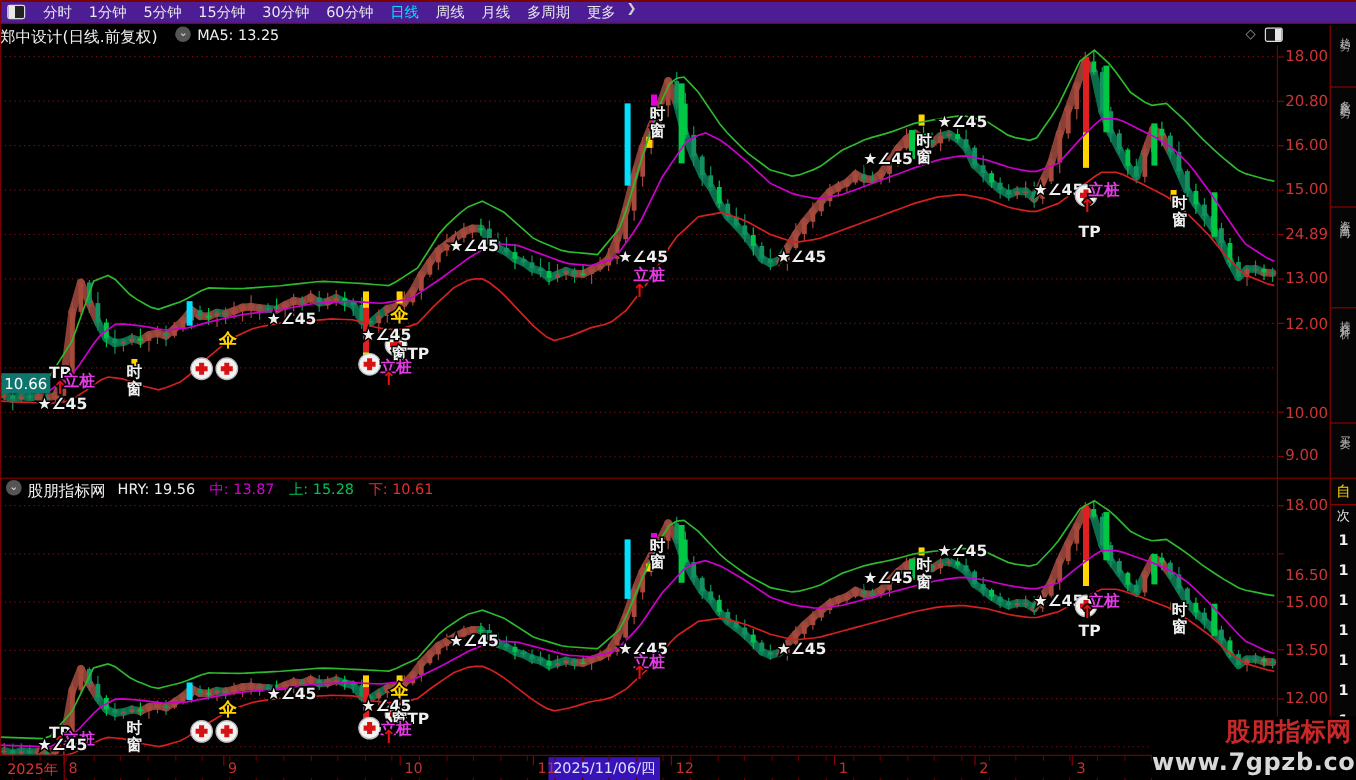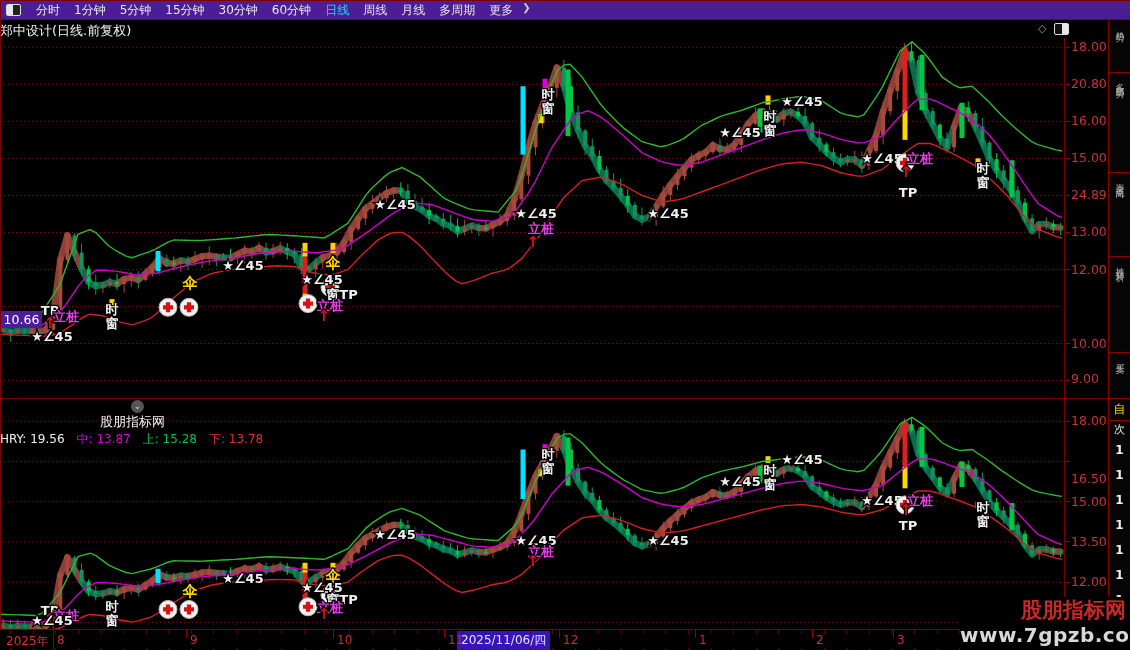--- a/index.html
+++ b/index.html
@@ -12,41 +12,41 @@
            border-bottom:1px solid #8b0000;display:flex;align-items:center;}
   #tb-icon{width:15px;height:12px;border:1px solid #ddd;border-radius:2px;margin:0 8px 0 6px;
            background:linear-gradient(90deg,#e8e8e8 45%,#222 45%);}
   .period{color:#e8e8e8;font-size:12px;margin:0 7px;white-space:nowrap;cursor:default;}
   .period.active{color:#00e5ff;}
   .chev{color:#cfcfcf;font-size:10px;margin-left:2px;}
   #tb-right{margin-left:auto;display:flex;align-items:center;margin-right:20px;}
   .tb-btn{color:#ececec;font-size:12px;border:1px solid #8b0000;padding:0px 6px;margin-left:4px;
           background:#0a0000;white-space:nowrap;line-height:15px;}
   
-  .phead{position:absolute;left:0;display:flex;align-items:center;color:#eee;font-size:12px;flex-direction:column;}
+  .phead{position:absolute;left:0;display:flex;color:#eee;font-size:12px;}
   #phead1{top:21px;height:16px;}
   #phead2{top:399px;height:15px;}
   .collapse-ic{width:13px;height:13px;border-radius:50%;background:#555;color:#ddd;font-size:9px;
                line-height:13px;text-align:center;margin:0 5px;}
   .ptitle{font-size:13px;color:#f2f2f2;margin-right:10px;white-space:nowrap;}
   .pval{margin-right:12px;white-space:nowrap;font-size:12px;}
   #corner-icons{position:absolute;left:1038px;top:21px;display:flex;align-items:center;}
   .diam{color:#9a9a9a;font-size:11px;margin-right:8px;}
   .winic{width:15px;height:12px;border:1px solid #ddd;border-radius:2px;
          background:linear-gradient(90deg,#111 55%,#e8e8e8 55%);}
   
   .chartsvg{position:absolute;left:0;background:#000;}
   #chart1{top:37px;} #chart2{top:415px;}
   .vline{position:absolute;width:1px;background:#7a0000;}
   .hline{position:absolute;height:1px;background:#7a0000;}
   
   .axiscol{position:absolute;left:1065px;width:42px;}
   .axlabel{position:absolute;left:6px;color:#c83434;font-size:12.5px;width:40px;text-align:left;}
   .axtick{position:absolute;left:0px;width:5px;height:1px;background:#8b0000;}
-  #price-badge{position:absolute;left:1px;width:41px;background:#4c1d95;color:#fff;font-size:12.5px;
+  #price-badge{position:absolute;left:1px;width:41px;background:#0f766e;color:#fff;font-size:12.5px;
                text-align:center;padding:1px 0;}
   
   #timeaxis{position:absolute;left:0;top:629px;width:1108px;height:21px;background:#000;}
   .taxtick{position:absolute;top:0;width:1px;height:4px;background:#5f0000;}
   .taxtick2{position:absolute;bottom:0;width:1px;height:3px;background:#5f0000;}
   .monthlbl{position:absolute;top:3px;color:#c03030;font-size:12px;}
   .monthline{position:absolute;top:0;width:1px;height:8px;background:#8b0000;}
   #yearlbl{position:absolute;left:6px;top:3px;color:#e03030;font-size:12px;}
   #yeardiv{position:absolute;left:53px;top:0;width:1px;height:21px;background:#8b0000;}
   #datebox{position:absolute;top:1px;background:#3713b8;color:#dfe0ff;font-size:12px;
@@ -1183,21 +1183,21 @@
       <div class="axtick" style="top: 165.613px;"></div>
       <div class="axlabel" style="top: 158.113px;">12.00</div>
       <div class="axtick" style="top: 205.802px;"></div>
       <div class="axlabel" style="top: 198.302px;">10.50</div>
     </div>
   <div id="price-badge" style="top: 310.14px;">10.66</div>
 
   <div class="phead" id="phead2">
     <span class="collapse-ic">⌄</span>
     <span class="ptitle">股朋指标网</span>
-    <span id="p2vals"><span class="pval" style="color: rgb(240, 240, 240);">HRY: 19.56</span><span class="pval" style="color: rgb(212, 0, 212);">中: 13.87</span><span class="pval" style="color: rgb(0, 192, 80);">上: 15.28</span><span class="pval" style="color: rgb(224, 48, 48);">下: 13.78</span></span>
+    <span id="p2vals"><span class="pval" style="color: rgb(240, 240, 240);">HRY: 19.56</span><span class="pval" style="color: rgb(212, 0, 212);">中: 13.87</span><span class="pval" style="color: rgb(0, 192, 80);">上: 15.28</span><span class="pval" style="color: rgb(224, 48, 48);">下: 10.61</span></span>
   </div>
 
   <div class="hline" style="left:0;top:397px;width:1108px;"></div>
   <div class="hline" style="left:0;top:628px;width:1108px;"></div>
   <div class="vline" style="left:1064px;top:37px;height:591px;"></div>
   <div class="vline" style="left:0;top:0;height:650px;"></div>
 
   <div id="timeaxis">
     <span id="yearlbl">2025年</span>
     <span id="yeardiv"></span>

